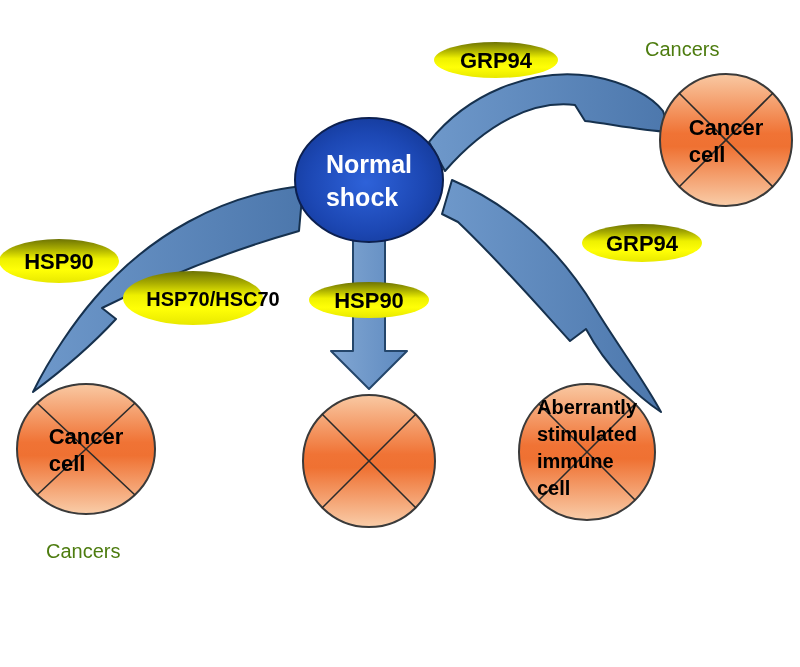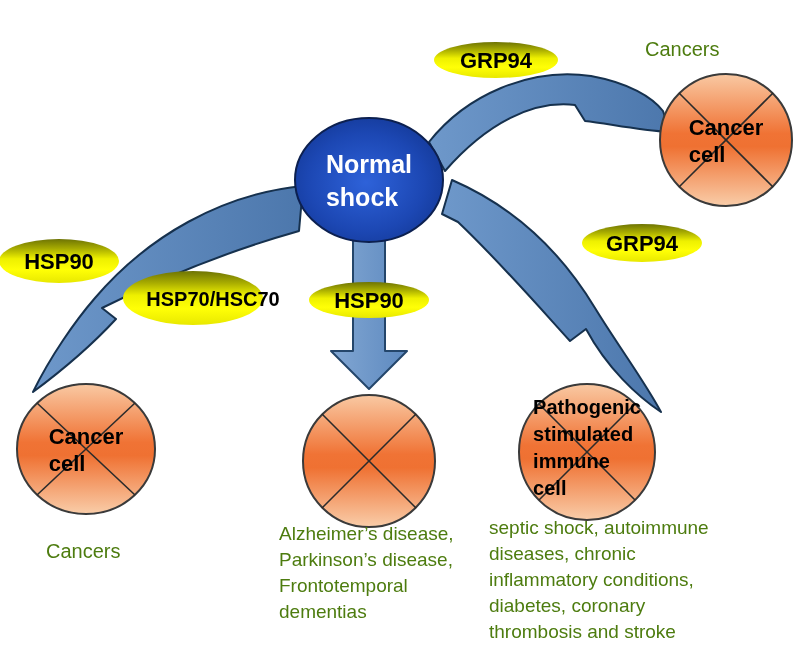--- a/index.html
+++ b/index.html
@@ -131,43 +131,34 @@
   <div class="lbl normal-lbl" style="left:369px;top:181px;">Normal
 shock</div>
 
   <div class="lbl cell-lbl cancer-lbl" style="left:726px;top:141px;">Cancer
 cell</div>
 
   <div class="lbl cell-lbl cancer-lbl" style="left:86px;top:450px;">Cancer
 cell</div>
 
 
-  <div class="lbl cell-lbl immune-lbl" style="left:587px;top:448px;">Pathogenic
+  <div class="lbl cell-lbl immune-lbl" style="left:587px;top:448px;">Aberrantly
 stimulated
 immune
 cell</div>
 
   <div class="lbl chap-lbl" style="left:496px;top:61px;">GRP94</div>
 
   <div class="lbl chap-lbl" style="left:642px;top:244px;">GRP94</div>
 
   <div class="lbl chap-lbl" style="left:59px;top:262px;">HSP90</div>
 
   <div class="lbl chap-lbl chap-sm" style="left:193px;top:299px;margin-left:20px;">HSP70/HSC70</div>
 
   <div class="lbl chap-lbl" style="left:369px;top:301px;">HSP90</div>
 
   <div class="caption" style="left:645px;top:38px;">Cancers</div>
 
   <div class="caption" style="left:46px;top:540px;">Cancers</div>
 
-  <div class="caption caption-block" style="left:279px;top:521px;width:200px;">Alzheimer’s disease,
-Parkinson’s disease,
-Frontotemporal
-dementias</div>
 
-  <div class="caption caption-block" style="left:489px;top:515px;width:250px;">septic shock, autoimmune
-diseases, chronic
-inflammatory conditions,
-diabetes, coronary
-thrombosis and stroke</div>
 
 </div>
 
 </body></html>

